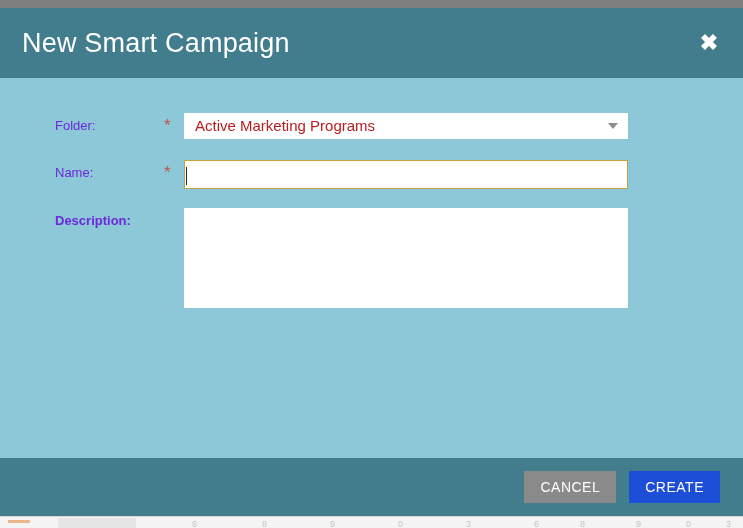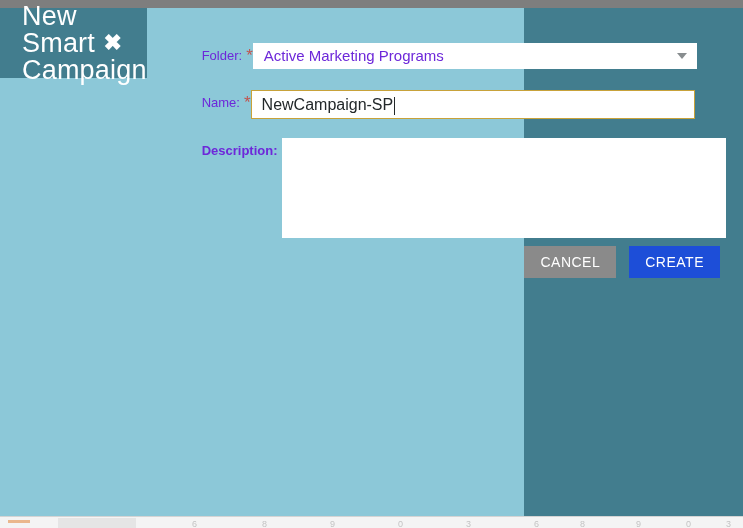--- a/index.html
+++ b/index.html
@@ -66,21 +66,22 @@
   }
 
   
   .modal {
     position: absolute;
     left: 0; top: 8px;
     width: 743px;
     height: 508px;
     background: #8cc8d8;
     display: flex;
-    flex-direction: row;
+    flex-direction: column;
+    border-radius: 28px;
   }
 
   .modal-header {
     position: relative;
     height: 70px;
     background: #427d8e;
     flex: 0 0 70px;
     display: flex;
     align-items: center;
   }
@@ -154,21 +155,21 @@
     border: none;
     box-sizing: border-box;
     display: flex;
     align-items: center;
     position: relative;
     cursor: pointer;
   }
   .select-value {
     padding-left: 11px;
     font-size: 15px;
-    color: #6d28d9;
+    color: #b91c1c;
     line-height: 26px;
     white-space: nowrap;
     overflow: hidden;
   }
   .select-arrow {
     position: absolute;
     right: 10px;
     top: 50%;
     transform: translateY(-50%);
     width: 0; height: 0;
@@ -277,21 +278,20 @@
             <span class="select-arrow"></span>
           </div>
         </div>
       </div>
 
       <div class="form-row row-name">
         <div class="field-label">Name:</div>
         <div class="req-star">*</div>
         <div class="control-wrap">
           <div class="text-input" placeholder="">
-            <span class="value">NewCampaign-SP</span>
               <span class="caret"></span>
           </div>
         </div>
       </div>
 
       <div class="form-row row-desc">
         <div class="field-label">Description:</div>
         <div class="req-star hidden"></div>
         <div class="control-wrap">
           <div class="textarea-box" placeholder="">

